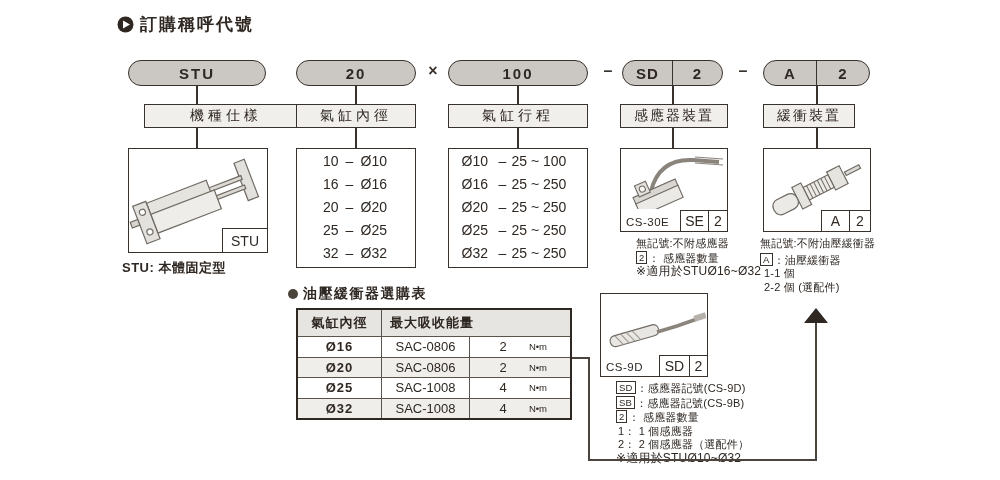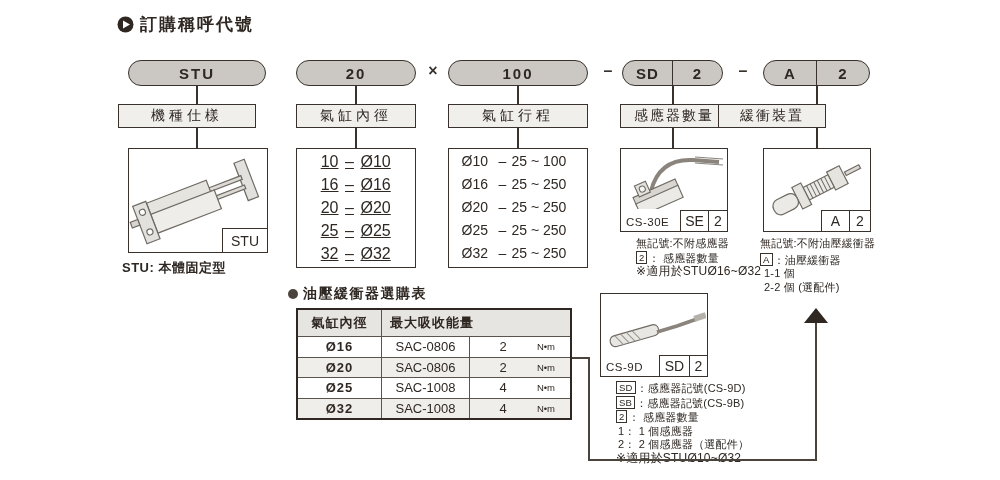--- a/index.html
+++ b/index.html
@@ -24,21 +24,21 @@
        box-sizing:border-box;}
   
   .box{position:absolute;border:1.5px solid #39322c;background:#fff;box-sizing:border-box;}
   .corner-cells{position:absolute;right:-1px;bottom:-1px;display:flex;}
   .corner-cell{border:1.5px solid #39322c;border-right-width:0;background:#fff;height:22px;
                display:flex;align-items:center;justify-content:center;font-size:14px;box-sizing:border-box;}
   .corner-cell:last-child{border-right-width:1.5px;}
   .box-model-name{position:absolute;left:5px;bottom:3px;font-size:11.5px;letter-spacing:0.5px;}
   
   .list{position:absolute;display:flex;flex-direction:column;justify-content:center;gap:0;}
-  .lrow{display:flex;justify-content:center;font-size:16px;line-height:23px;text-decoration:underline;}
+  .lrow{display:flex;justify-content:center;font-size:14px;line-height:23px;}
   .lrow .n{width:24px;text-align:right;}
   .lrow .d{width:22px;text-align:center;}
   .lrow .v{width:36px;text-align:left;}
   .srow{display:flex;align-items:center;justify-content:center;font-size:14px;line-height:23px;}
   .srow .b{width:32px;text-align:left;}
   .srow .d{width:18px;text-align:center;}
   .srow .r{width:62px;text-align:left;}
   
   .caption{position:absolute;font-size:13px;font-weight:bold;letter-spacing:0.5px;}
   .legend{position:absolute;font-size:11px;line-height:13.5px;letter-spacing:0.2px;}
@@ -56,21 +56,21 @@
   .trow:last-child{border-bottom:none;}
   .thead{height:26px;background:#e7e5e1;font-size:13px;font-weight:bold;letter-spacing:1px;}
   .tbody{height:19.5px;font-size:13px;}
   .tbody.alt{background:#f0eeea;}
   .c1{width:84px;}
   .c2{width:88px;}
   .c3{width:100px;}
   .tbody .c1{font-weight:bold;letter-spacing:1px;}
   .val-cell{display:flex;align-items:baseline;justify-content:center;gap:0;}
   .val-cell .num{width:36px;text-align:center;}
-  .val-cell .unit{width:34px;font-size:9.5px;text-align:right;}
+  .val-cell .unit{width:34px;font-size:9.5px;text-align:center;}
   
   .arrow-up{position:absolute;width:0;height:0;border-left:12px solid transparent;
             border-right:12px solid transparent;border-bottom:15px solid #2e2722;}
 </style>
 </head>
 <body>
 
 <div class="canvas">
 
   <svg class="abs" style="left:117px;top:16px" width="17" height="17" viewBox="0 0 17 17">
@@ -105,25 +105,25 @@
   <div class="vline" style="left:517px;top:86px;height:18px"></div>
   <div class="vline" style="left:672px;top:86px;height:18px"></div>
   <div class="vline" style="left:816px;top:86px;height:18px"></div>
 
   <div class="vline" style="left:196px;top:128px;height:20px"></div>
   <div class="vline" style="left:355px;top:128px;height:20px"></div>
   <div class="vline" style="left:517px;top:128px;height:20px"></div>
   <div class="vline" style="left:672px;top:128px;height:20px"></div>
   <div class="vline" style="left:816px;top:128px;height:20px"></div>
 
-  <div class="lbl" style="left:118px;width:138px">機種仕樣</div>
+  <div class="lbl" style="left:144px;width:164px">機種仕樣</div>
   <div class="lbl" style="left:296px;width:120px">氣缸內徑</div>
   <div class="lbl" style="left:448px;width:140px">氣缸行程</div>
-  <div class="lbl" style="left:620px;width:108px;letter-spacing:2px">感應器數量</div>
-  <div class="lbl" style="left:718px;width:108px;letter-spacing:2px">緩衝裝置</div>
+  <div class="lbl" style="left:620px;width:108px;letter-spacing:2px">感應器裝置</div>
+  <div class="lbl" style="left:763px;width:92px;letter-spacing:2px">緩衝裝置</div>
 
   <div class="box" style="left:128px;top:148px;width:140px;height:105px">
     <svg width="137" height="102" viewBox="0 0 137 102">
       <g transform="rotate(-21 68 52)" stroke="#6f6a63" stroke-width="1.2">
         <rect x="116" y="30" width="11" height="40" fill="#e3e1dd"></rect>
         <rect x="82" y="44" width="36" height="4" fill="#dddad5"></rect>
         <rect x="82" y="54" width="36" height="4" fill="#dddad5"></rect>
         <rect x="20" y="36" width="64" height="14" fill="#e6e4df"></rect>
         <rect x="20" y="48" width="68" height="20" fill="#efede9"></rect>
         <rect x="6" y="34" width="14" height="40" fill="#e3e1dd"></rect>

